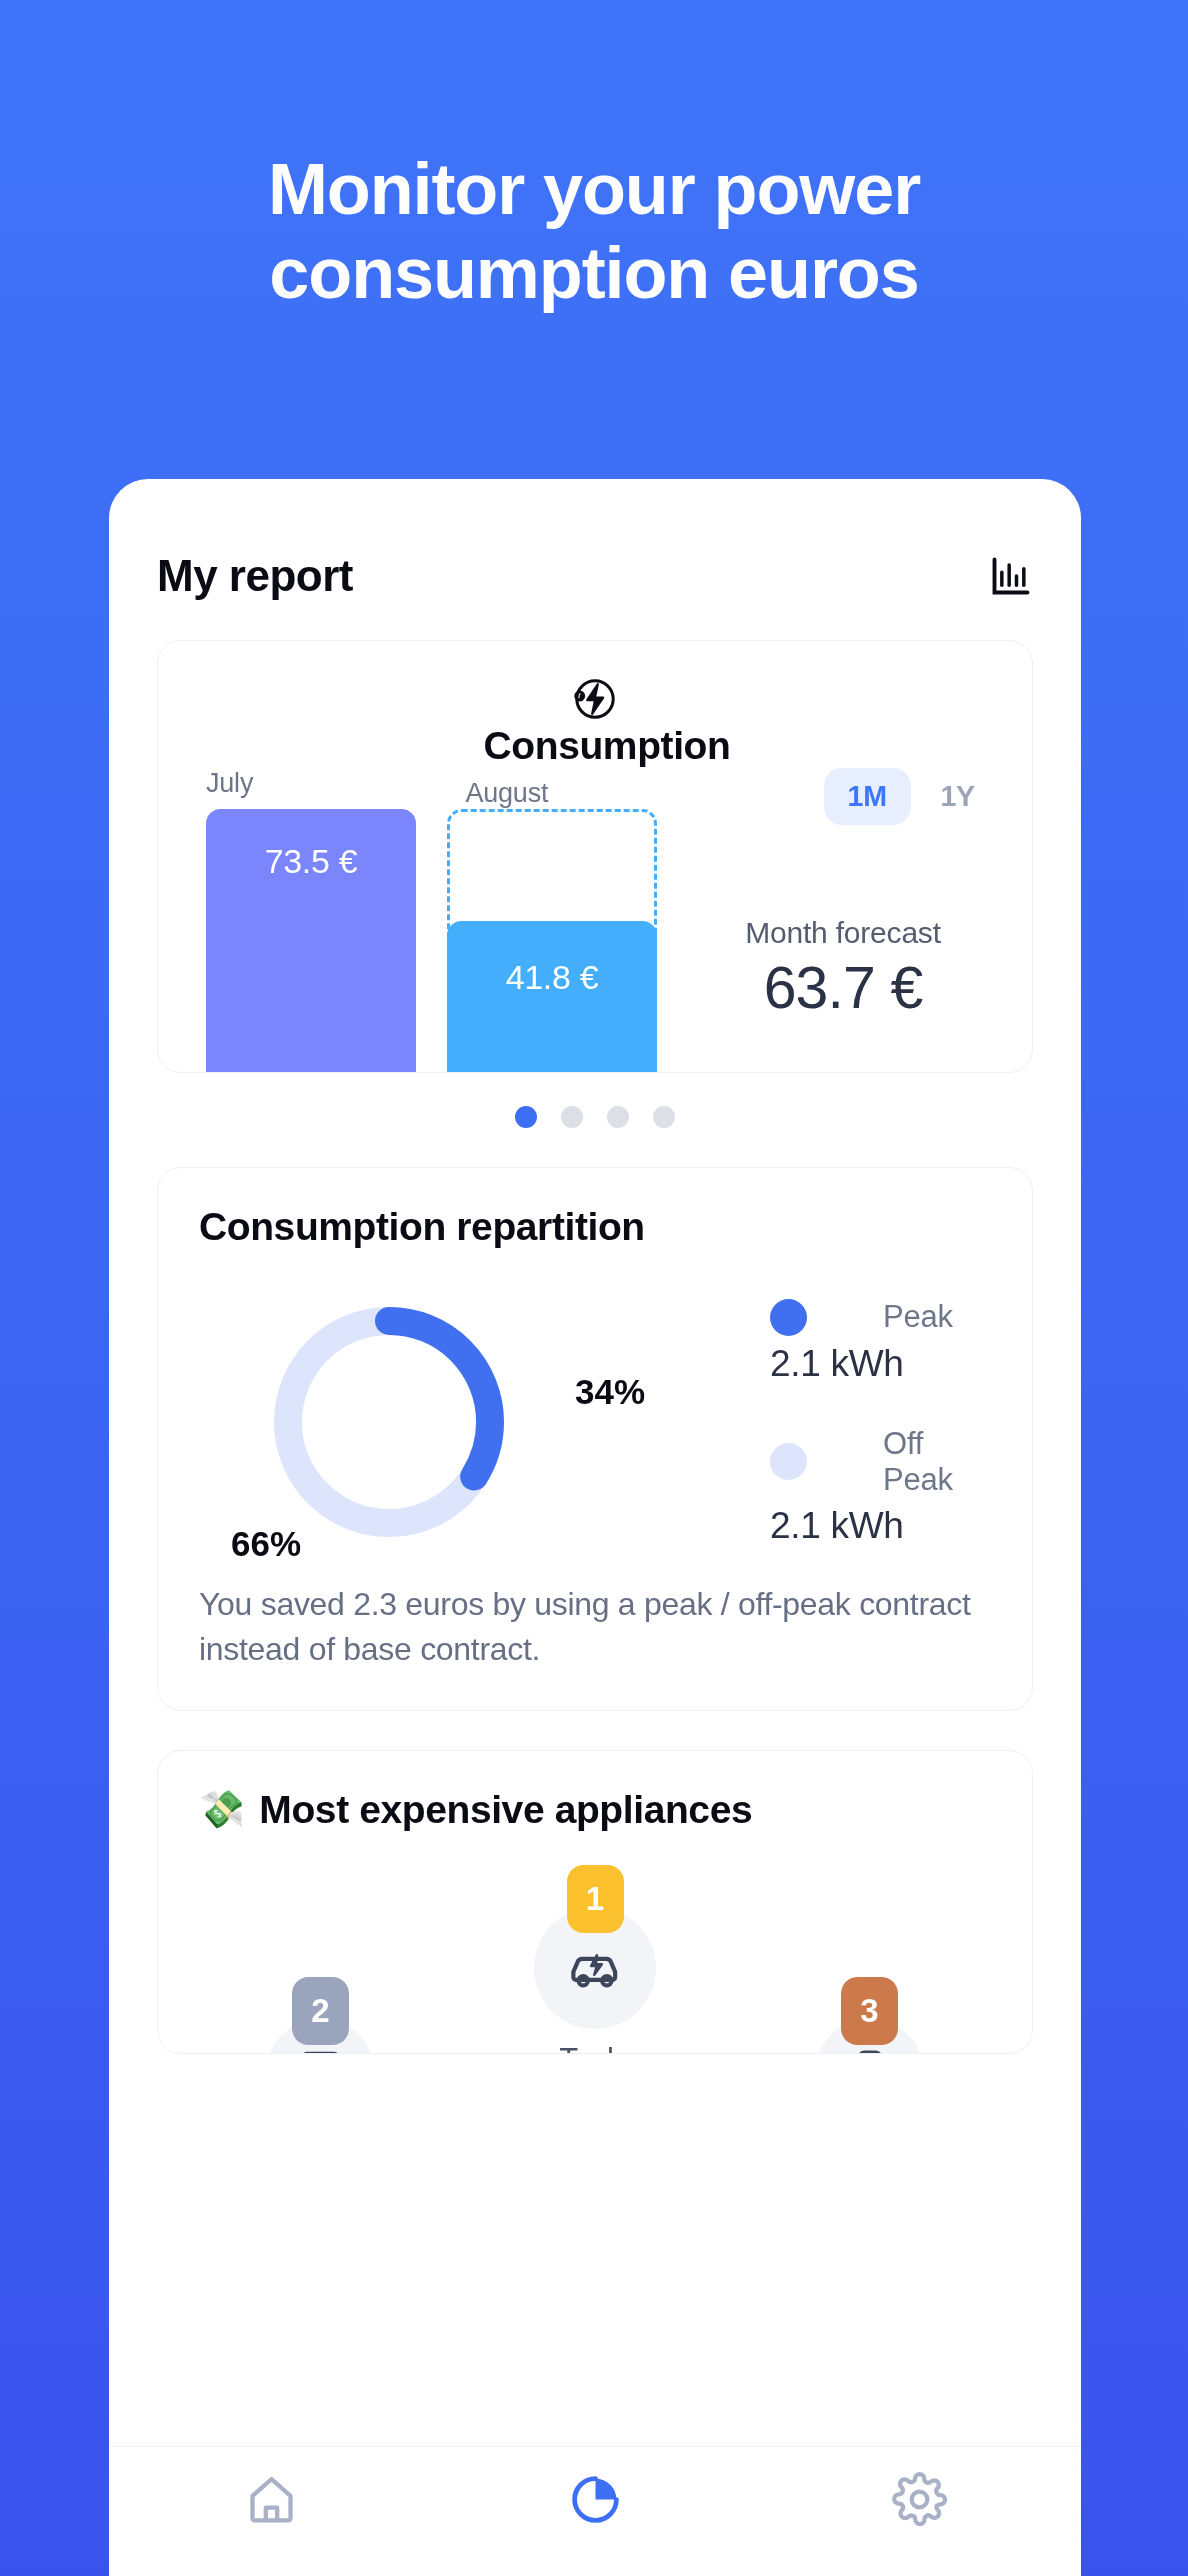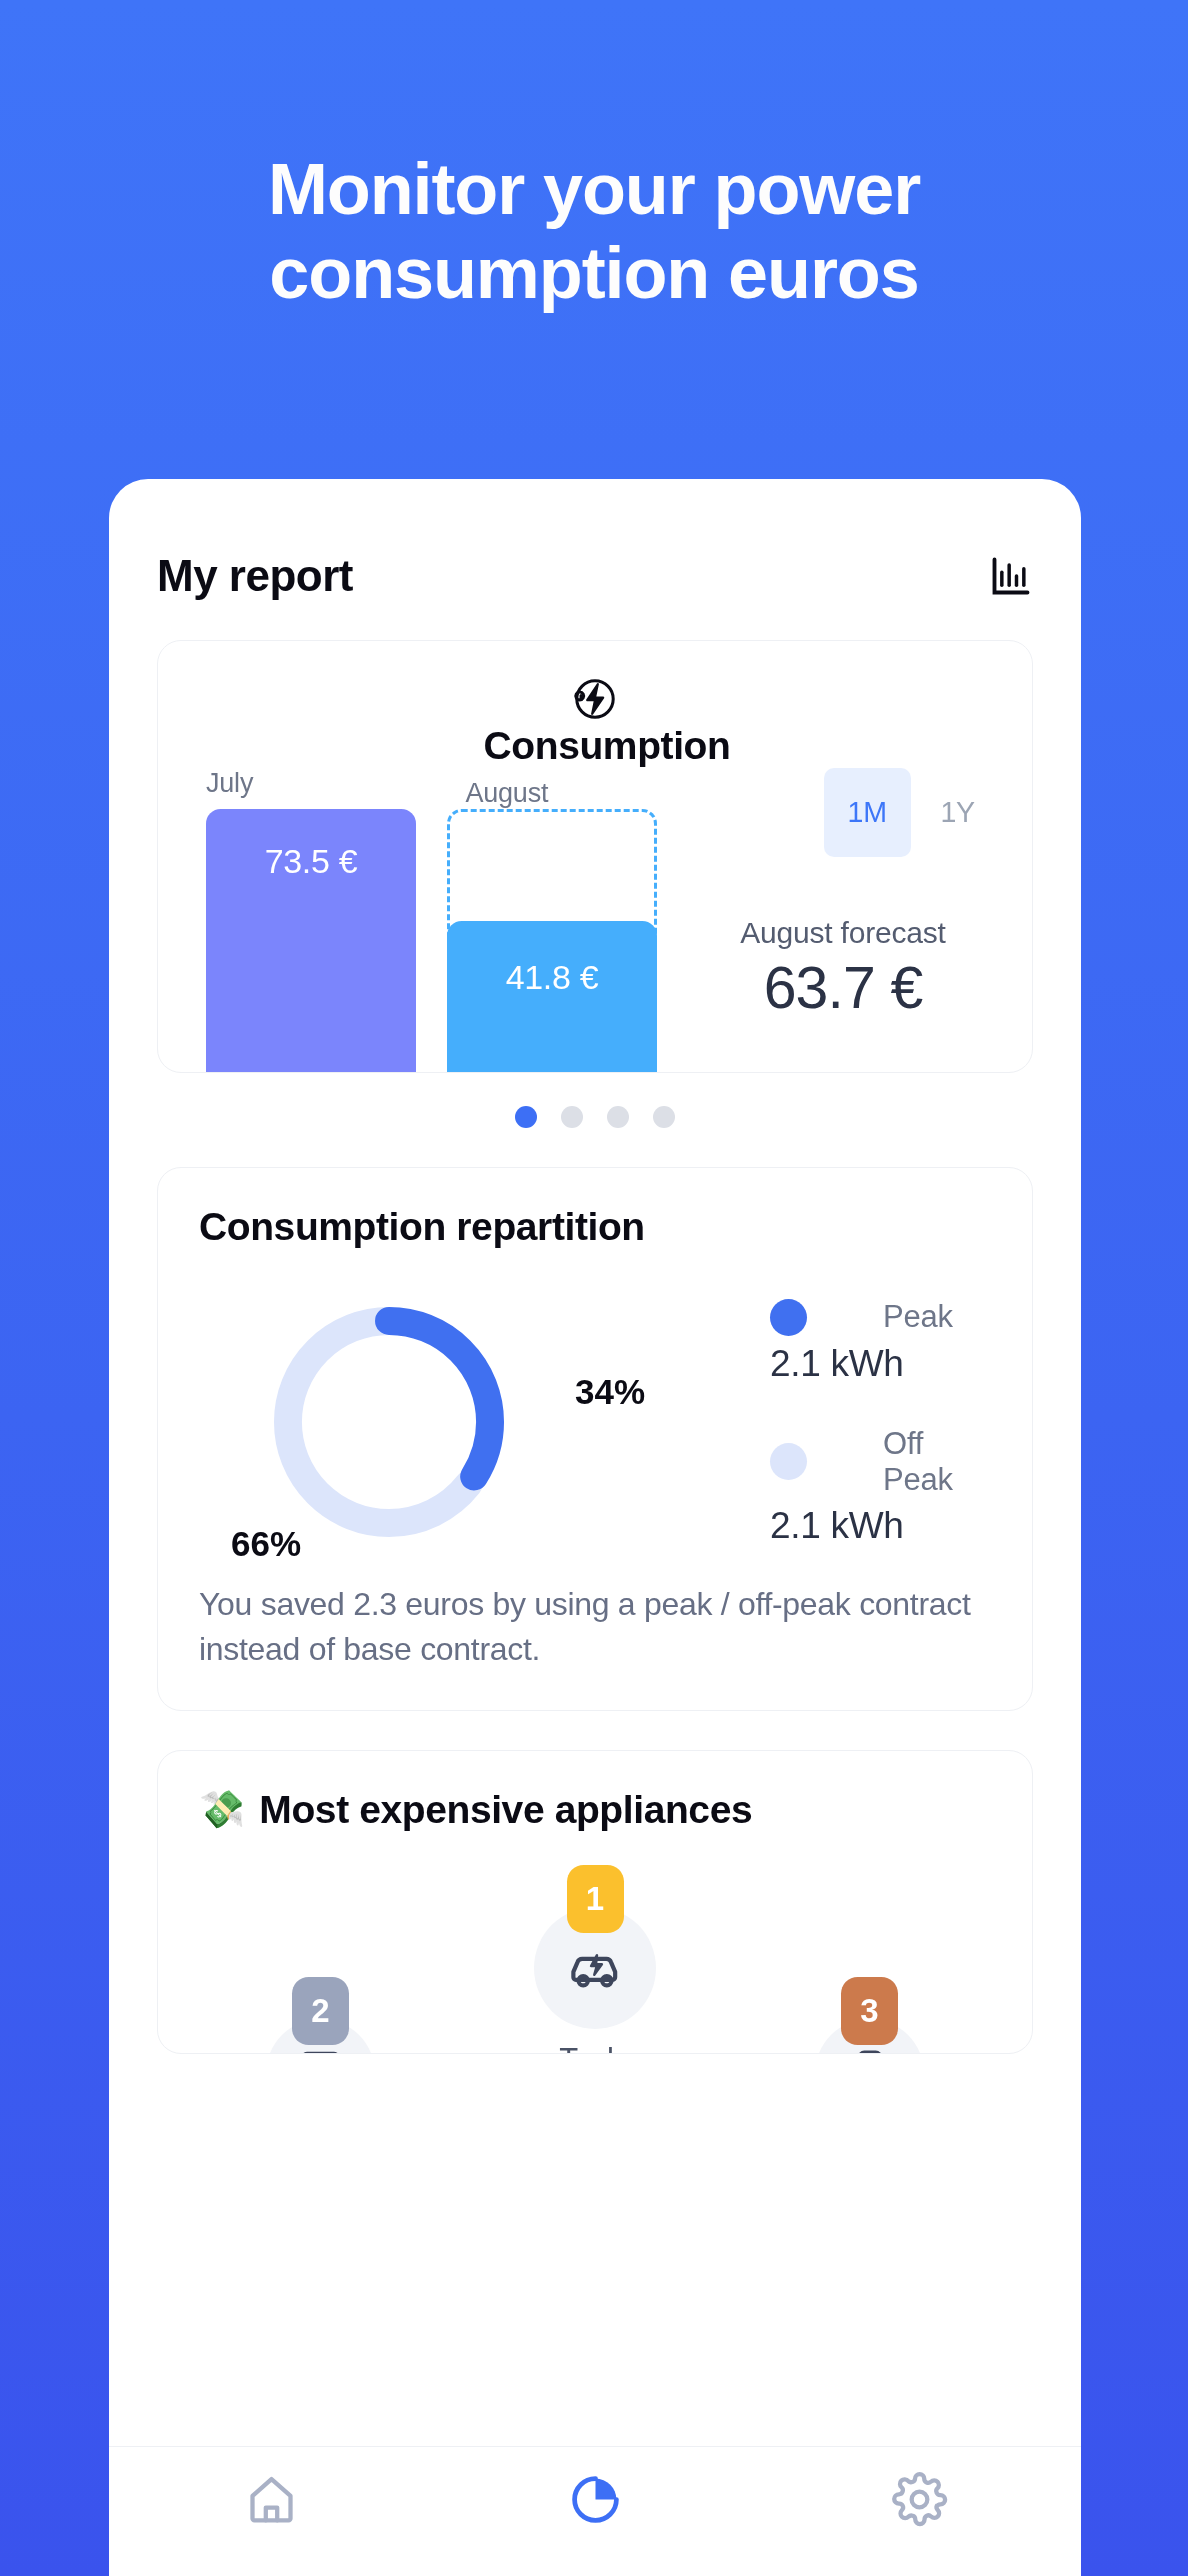--- a/index.html
+++ b/index.html
@@ -58,22 +58,22 @@
 
   .cons-head{
     display:flex; align-items:center;
     padding:33px 33px 0 33px;
     flex-direction:column;
   }
   .bolt-icon{ width:50px; height:50px; flex:0 0 auto; }
   .cons-title{ font-size:39px; font-weight:bold; color:#0B0B14; margin-left:24px; letter-spacing:-0.4px; }
   .range-group{ margin-left:auto; display:flex; align-items:center; gap:5.5px; }
   .range{
-    font-size:28.6px; font-weight:normal; color:#9CA5B4;
-    padding:28px 24px; border-radius:10px; letter-spacing:-0.2px;
+    font-size:28.6px; font-weight:bold; color:#9CA5B4;
+    padding:12px 24px; border-radius:18px; letter-spacing:-0.2px;
   }
   .range.active{ color:#3D76F8; background:#E7EFFE; }
 
   
   .bars{ position:absolute; left:0; bottom:0; width:100%; height:304px; }
   .bar-wrap{ position:absolute; bottom:0; }
   .bar-label{
     position:absolute; left:0; font-size:27px; color:#6E7689; letter-spacing:-0.2px;
   }
   .bar{
@@ -199,21 +199,21 @@
         </div>
 
         <div class="bar-wrap" style="left:289px; width:210px; height:263px;">
           <span class="bar-label" style="top:-31px; left:18.4px;">August</span>
           <div class="bar-dash" style="left:0; width:210px; height:146px; top:0;"></div>
           <div class="bar" style="left:0; width:210px; height:151px; background:#45AEFC;"></div>
           <span class="bar-value" style="top:149px;">41.8 €</span>
         </div>
 
         <div class="forecast">
-          <div class="forecast-label">August forecast</div>
+          <div class="forecast-label">Month forecast</div>
           <div class="forecast-value">63.7 €</div>
         </div>
       </div>
     </div>
 
     <div class="dots">
       <span class="dot active"></span>
       <span class="dot"></span>
       <span class="dot"></span>
       <span class="dot"></span>

